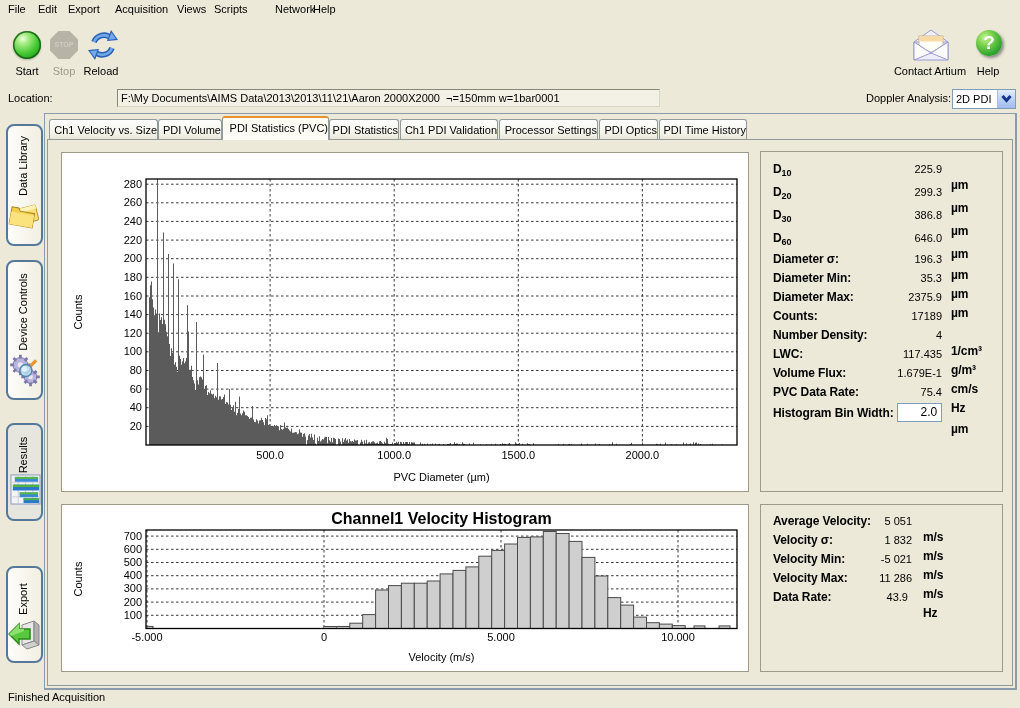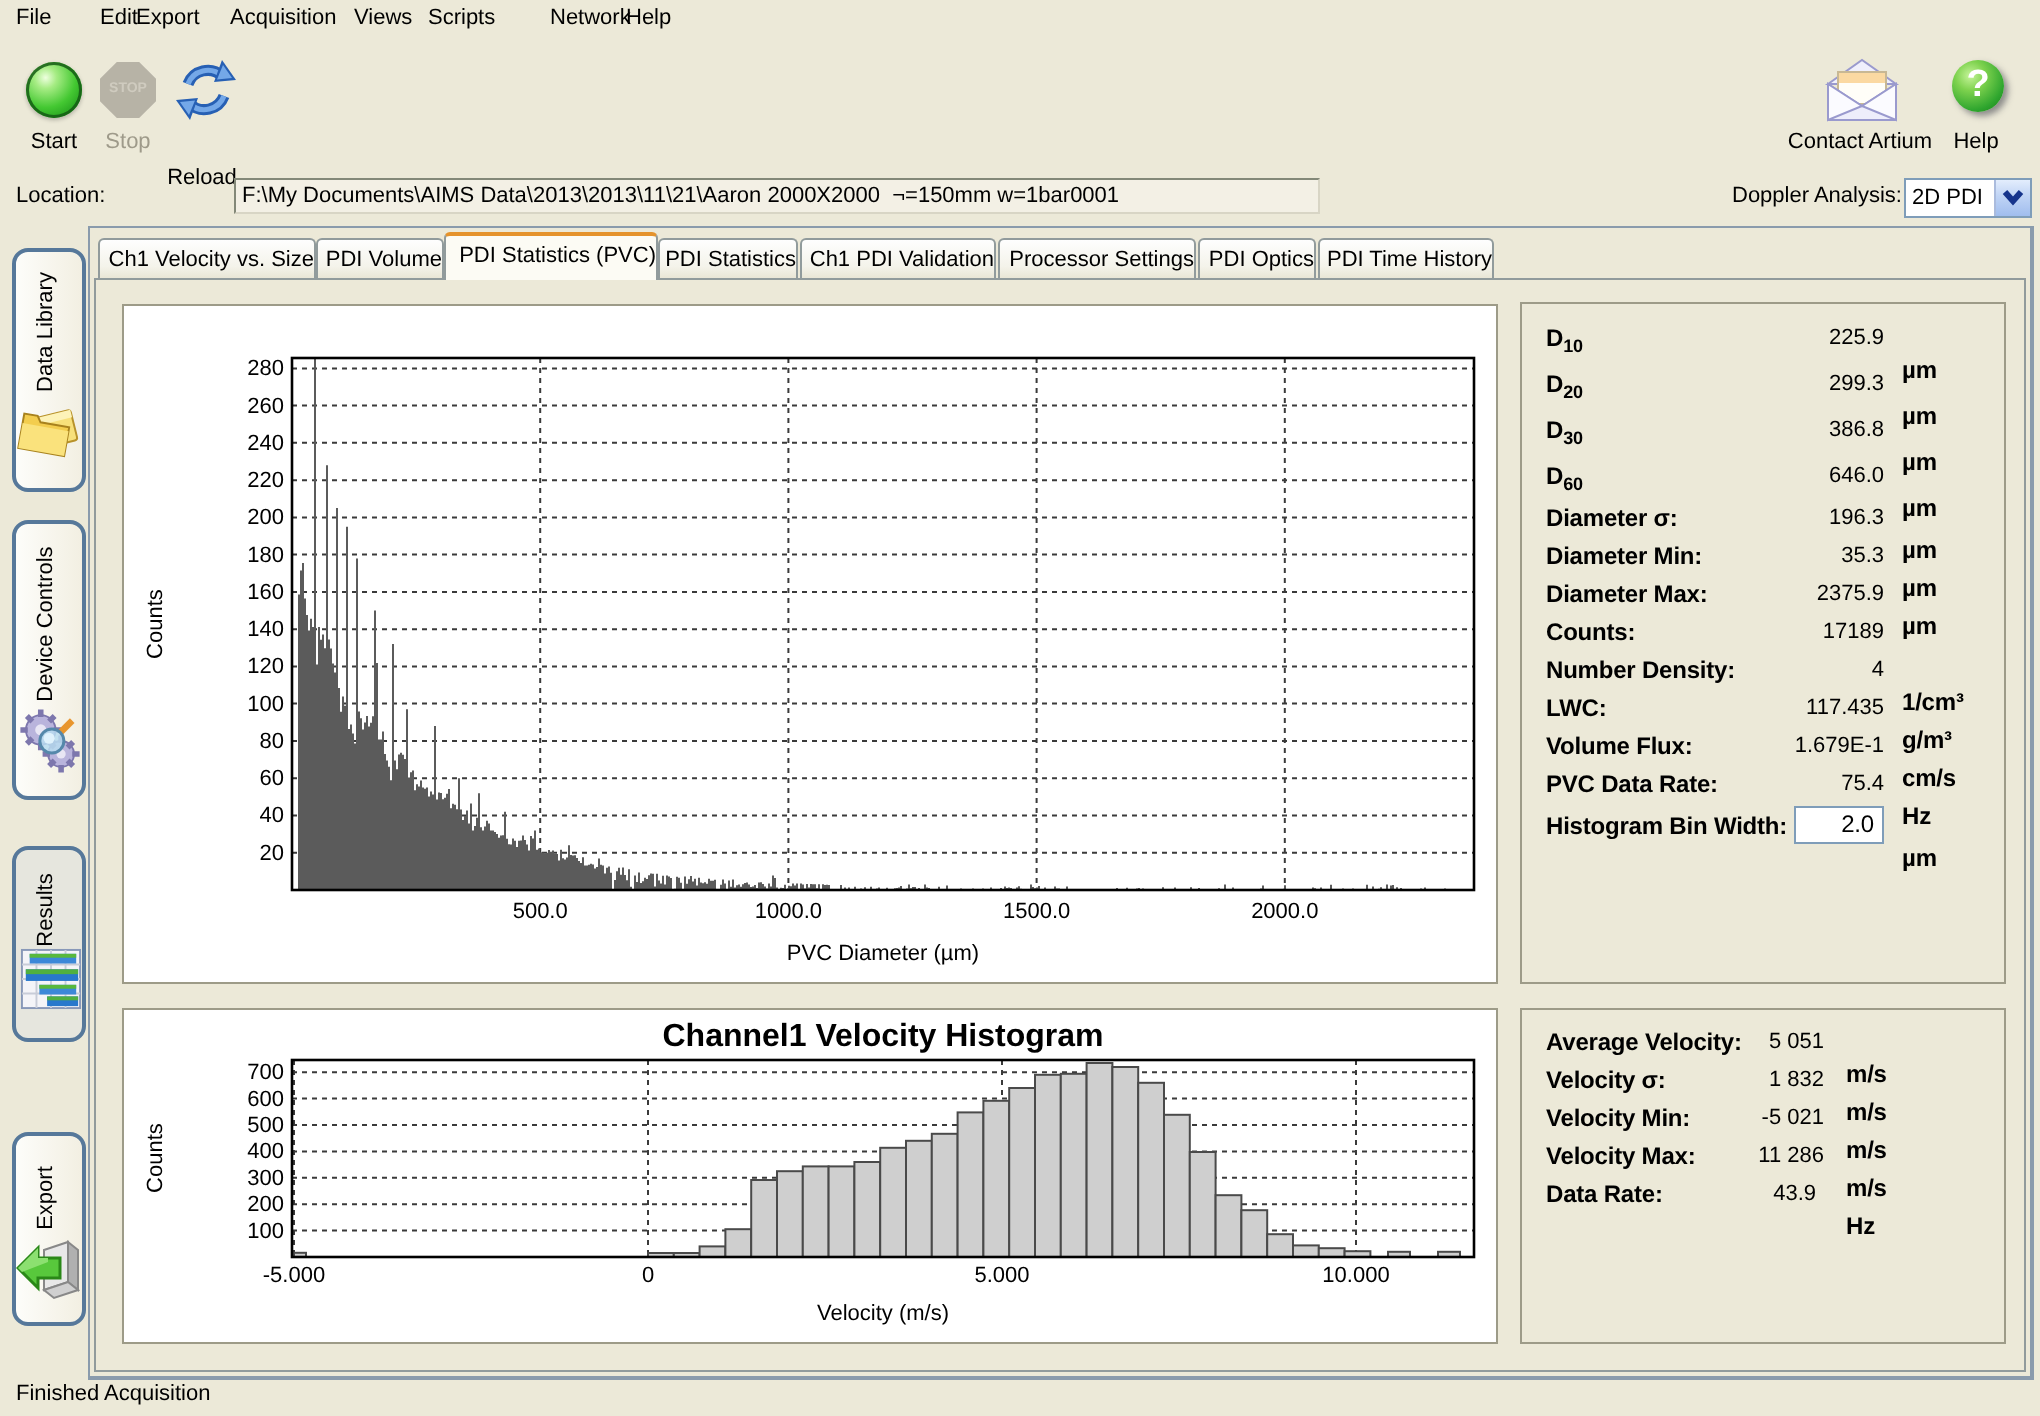--- a/index.html
+++ b/index.html
@@ -16,21 +16,21 @@
 .panel{position:absolute;background:#ece9d8;border:1px solid #9d9b88;box-sizing:border-box;padding-left:36px;}
 .chartpanel{position:absolute;background:#fff;border:1px solid #9d9b88;box-sizing:border-box;}
 .vtext{position:absolute;height:14px;font-size:11px;text-align:center;transform:rotate(-90deg);transform-origin:top left;white-space:nowrap;}
 svg text{font-family:"Liberation Sans",sans-serif;}
 </style>
 </head>
 <body>
 
 <div class="abs menu" style="left:0;top:0;width:1020px;height:19px;">
 <span style="left:8px;">File</span>
-    <span style="left:50px;">Edit</span>
+    <span style="left:38px;">Edit</span>
     <span style="left:68px;">Export</span>
     <span style="left:115px;">Acquisition</span>
     <span style="left:177px;">Views</span>
     <span style="left:214px;">Scripts</span>
     <span style="left:259px;padding-left:16px;">Network</span>
     <span style="left:313px;">Help</span>
 </div>
 
 <div class="abs" id="ic-start" style="left:13px;top:31px;width:28px;height:28px;border-radius:50%;background:radial-gradient(circle at 35% 28%,#eeffdf 0%,#a6ec84 20%,#44c832 55%,#1a9418 88%,#0f6c10 100%);box-shadow:inset 0 0 0 1.5px rgba(20,90,20,.85), 0 1px 2px rgba(0,0,0,.25);"></div>
 <div class="abs iconlabel" style="left:7px;top:65px;width:40px;">Start</div>
@@ -46,21 +46,21 @@
   </g>
   <g fill="none" stroke="#74a8e8" stroke-width="2.6">
     <path d="M8 14 A 10.5 10.5 0 0 1 25 10"></path>
     <path d="M26 20 A 10.5 10.5 0 0 1 9 24"></path>
   </g>
   <polygon points="25,2 32,12 21,13" fill="#2760b4"></polygon>
   <polygon points="25.5,4.5 30,11 22.5,11.7" fill="#74a8e8"></polygon>
   <polygon points="9,32 2,22 13,21" fill="#2760b4"></polygon>
   <polygon points="8.5,29.5 4,23 11.5,22.3" fill="#74a8e8"></polygon>
 </svg>
-<div class="abs iconlabel" style="left:81px;top:65px;width:40px;margin-top:18px;">Reload</div>
+<div class="abs iconlabel" style="left:81px;top:65px;width:40px;">Reload</div>
 
 <svg class="abs" style="left:911px;top:29px;" width="40" height="33" viewBox="0 0 40 33">
   <polygon points="3,13 20,1 37,13" fill="#f0f0fc" stroke="#9a9ace" stroke-width="1"></polygon>
   <rect x="8" y="7" width="24" height="16" fill="#fffef8" stroke="#c8b894" stroke-width="1"></rect>
   <rect x="8.5" y="7.5" width="23" height="5" fill="#fbd9a2"></rect>
   <polygon points="3,13 20,24 37,13 37,31 3,31" fill="#eeeefb" stroke="#9a9ace" stroke-width="1"></polygon>
   <polygon points="3,13 20,24 3,31" fill="#fbfbff" stroke="#9a9ace" stroke-width="1"></polygon>
   <polygon points="37,13 20,24 37,31" fill="#fbfbff" stroke="#9a9ace" stroke-width="1"></polygon>
 </svg>
 <div class="abs iconlabel" style="left:890px;top:65px;width:80px;">Contact Artium</div>

